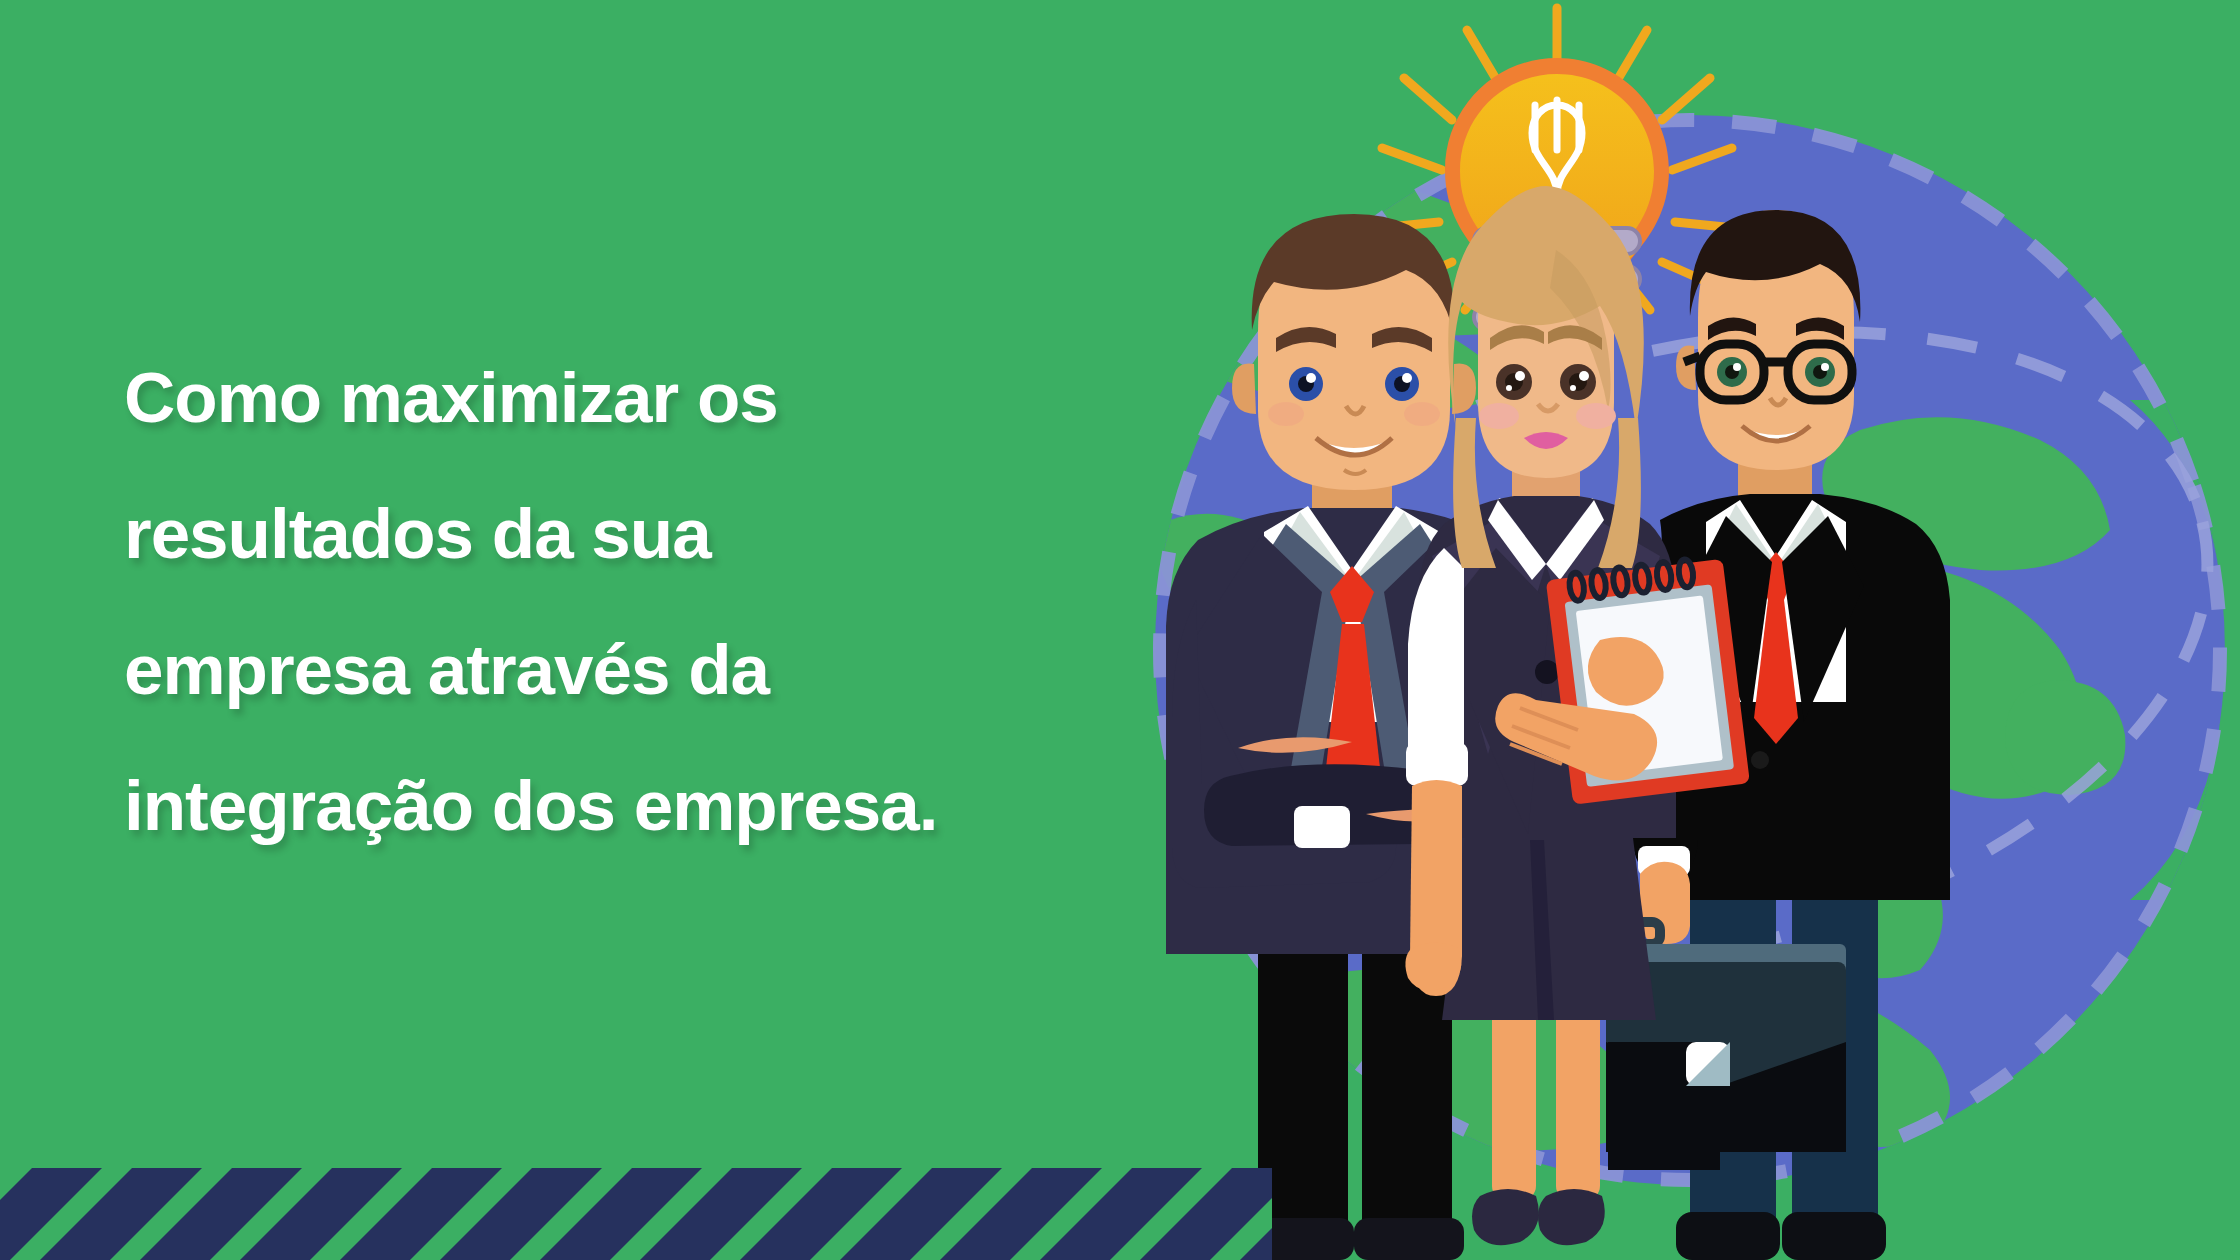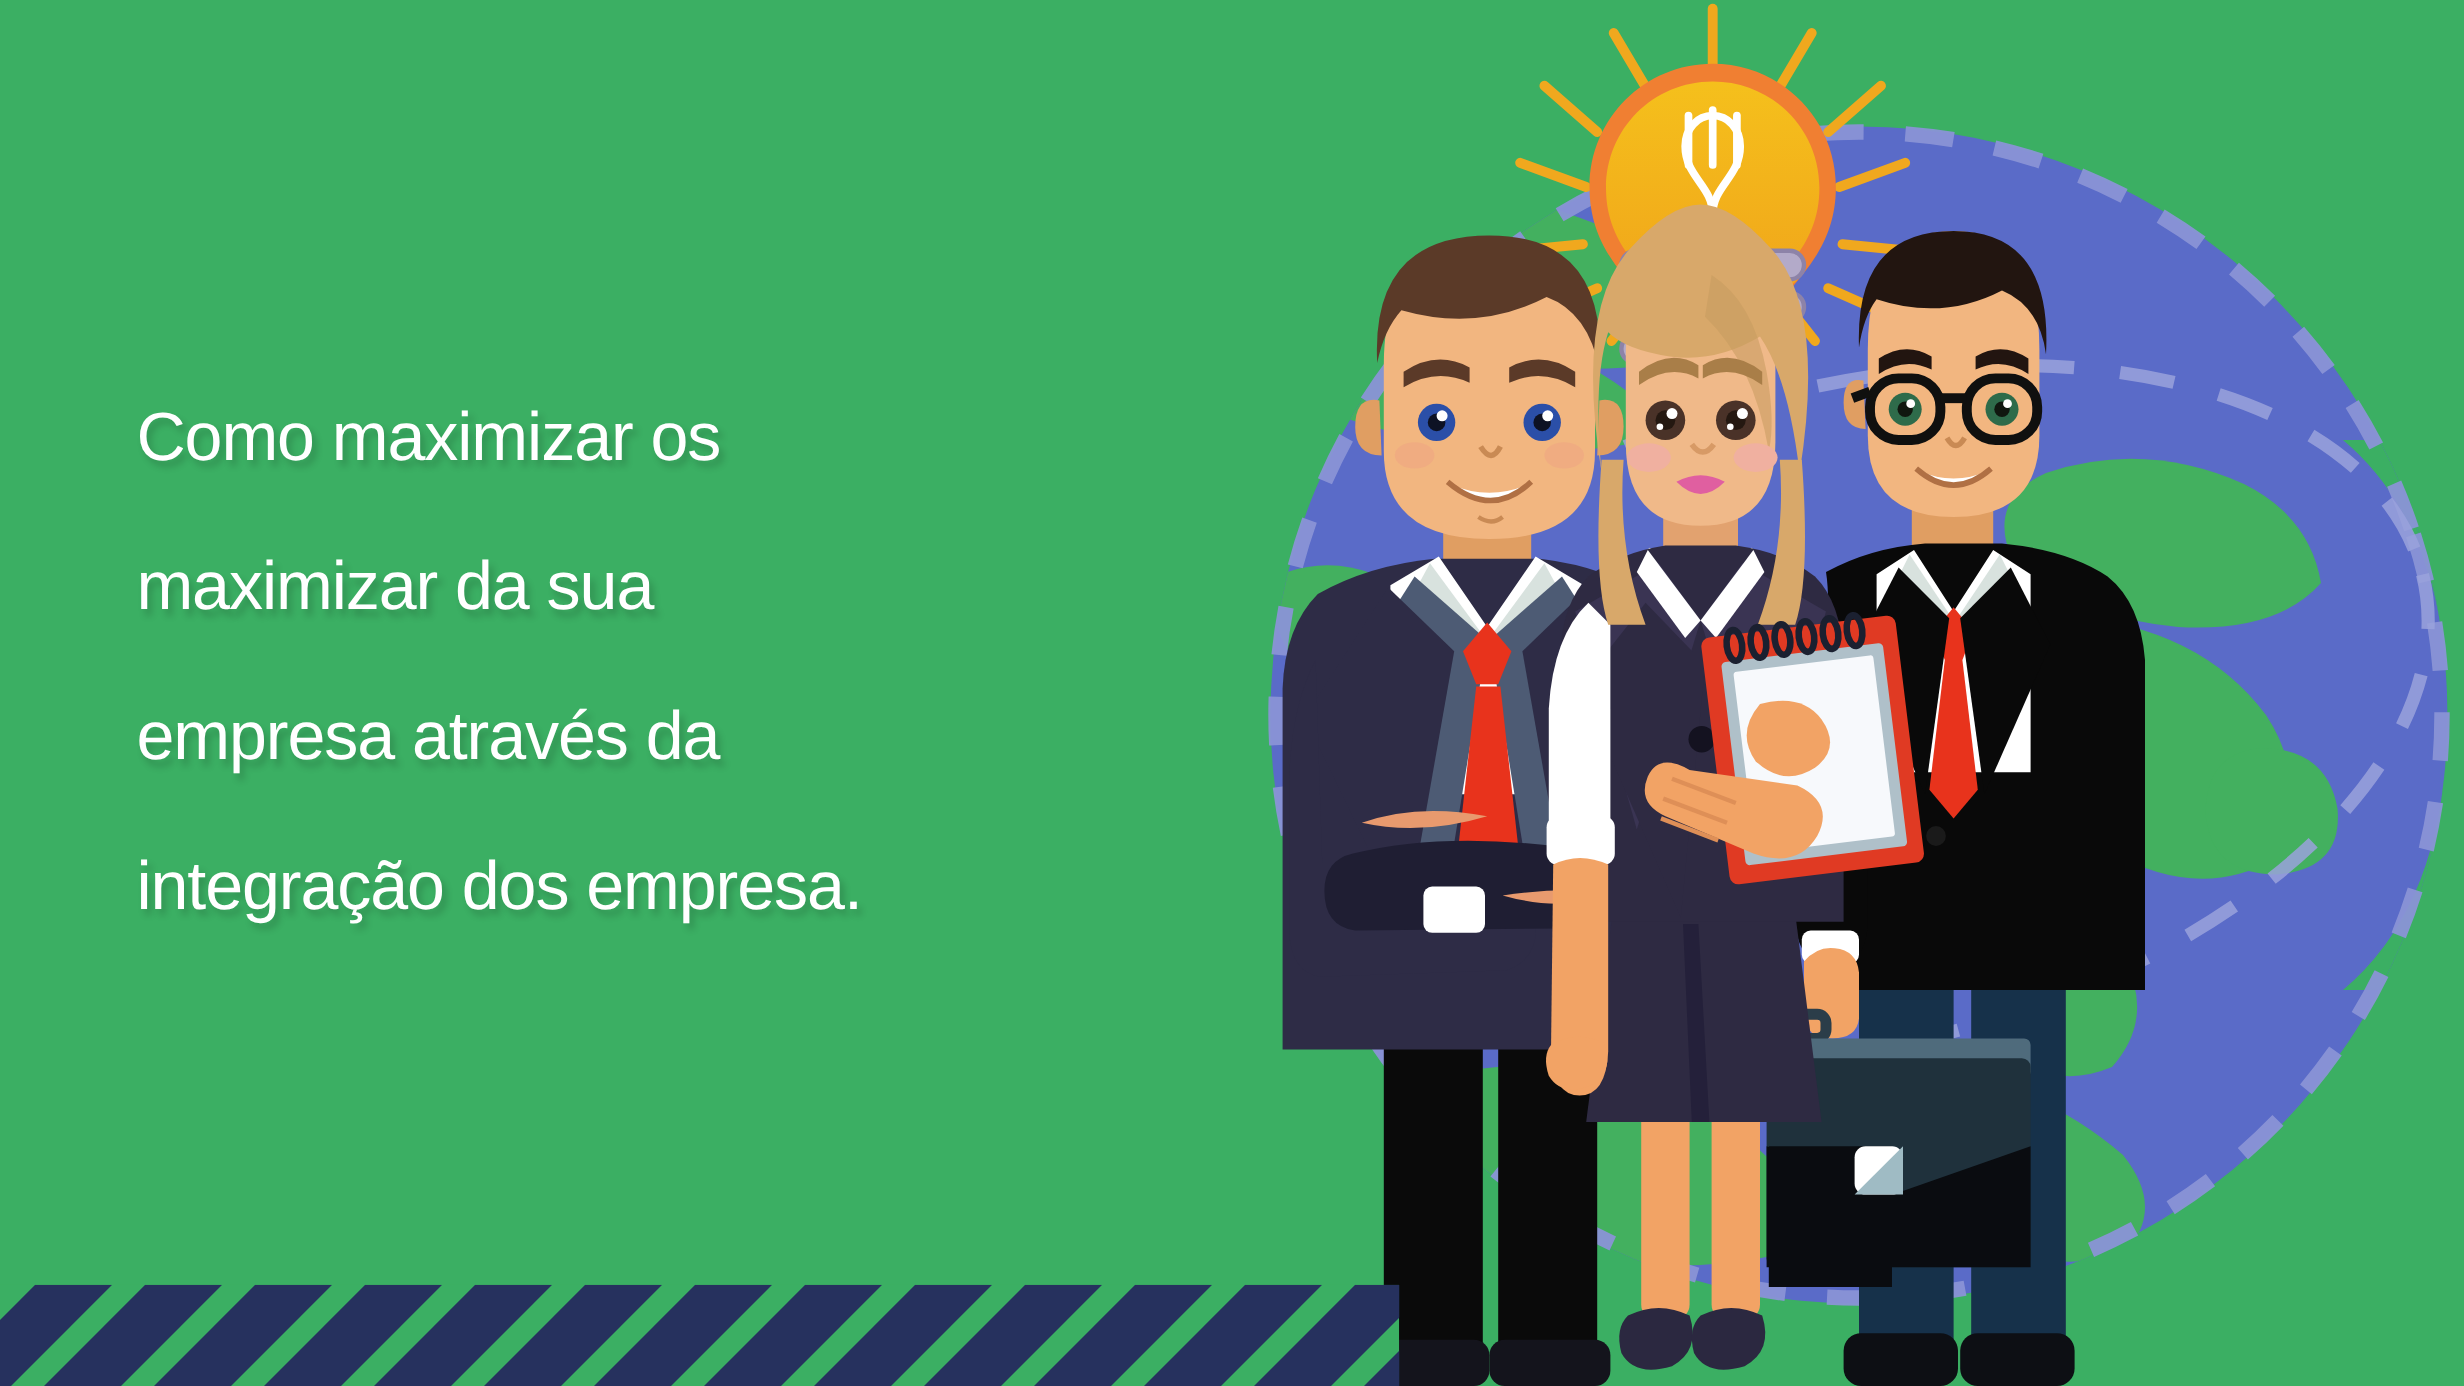--- a/index.html
+++ b/index.html
@@ -14,22 +14,22 @@
   #art{position:absolute;inset:0;width:2240px;height:1260px;}
 
   
   #headline{
     position:absolute;left:124px;top:330px;width:1000px;
     z-index:40;
   }
   .hl-line{
     display:block;
     color:#ffffff;
-    font-weight:normal;
-    font-size:62px;
+    font-weight:bold;
+    font-size:71px;
     line-height:136px;
     letter-spacing:-1px;
     white-space:nowrap;
     text-shadow:4px 6px 7px rgba(0,0,0,0.18);
   }
 </style>
 </head>
 <body>
 
 <div id="stage">
@@ -351,18 +351,18 @@
         <path d="M940 1260 l92 -92 l70 0 l-92 92 z"></path>
         <path d="M1040 1260 l92 -92 l70 0 l-92 92 z"></path>
         <path d="M1140 1260 l92 -92 l70 0 l-92 92 z"></path>
         <path d="M1240 1260 l92 -92 l70 0 l-92 92 z"></path>
       </g>
     </g>
   </svg>
 
   <div id="headline">
     <span class="hl-line">Como maximizar os</span>
-    <span class="hl-line">maximizar da sua</span>
+    <span class="hl-line">resultados da sua</span>
     <span class="hl-line">empresa através da</span>
     <span class="hl-line">integração dos empresa.</span>
   </div>
 
 </div>
 
 </body></html>

